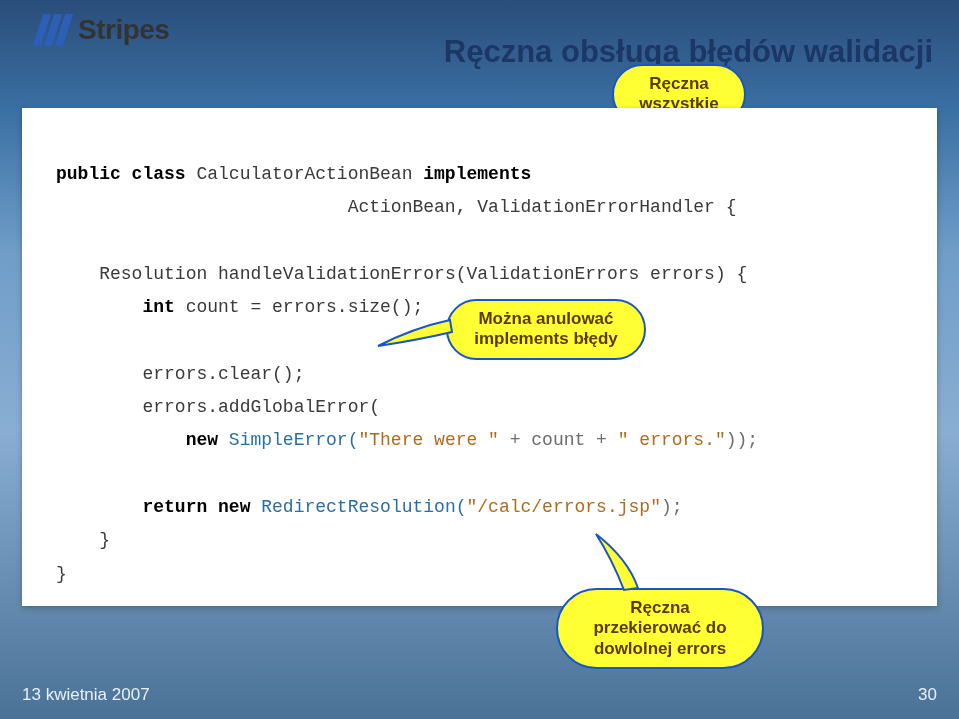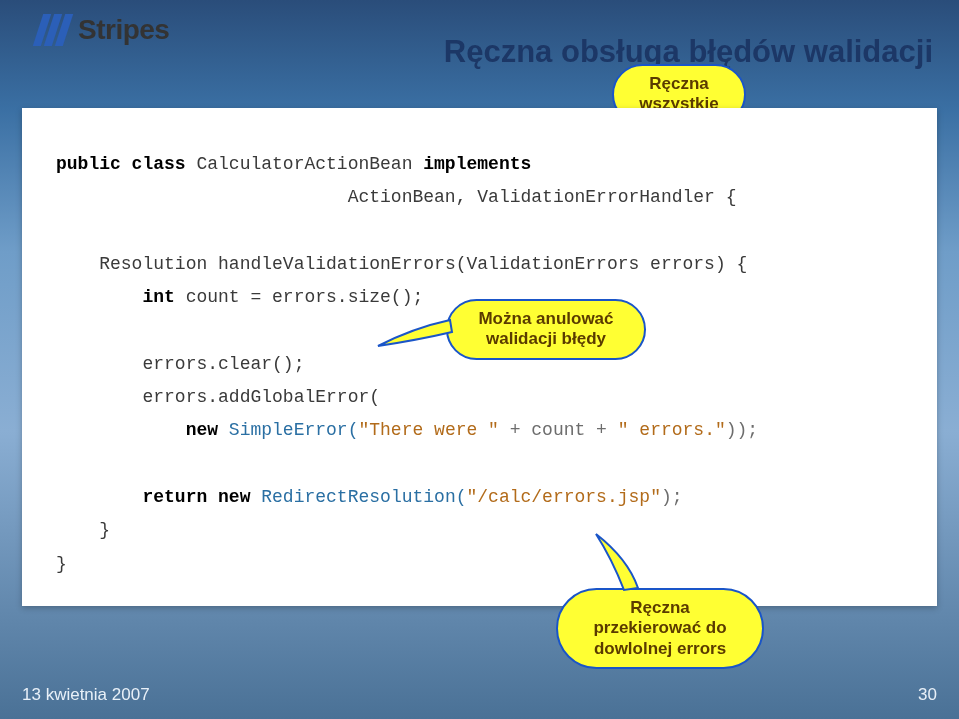--- a/index.html
+++ b/index.html
@@ -4,21 +4,21 @@
 <style>
   * { box-sizing: border-box; margin: 0; padding: 0; }
   html, body { width: 959px; height: 719px; overflow: hidden; font-family: Arial, Helvetica, sans-serif; }
   body { background: linear-gradient(180deg, #2a4d7a 0%, #3a6fa3 15%, #6f9dc8 35%, #8aaed3 60%, #4a7196 100%); position: relative; }
   .header { position: absolute; top: 0; left: 16px; right: 0; height: 60px; }
   .logo { position: absolute; left: 22px; top: 14px; display: flex; align-items: center; gap: 4px; }
   .logo-bars { display: flex; gap: 3px; transform: skewX(-18deg); }
   .logo-bars span { display: inline-block; width: 8px; height: 32px; background: #2b5fb8; }
   .logo-text { font-size: 28px; font-weight: 600; color: #333; margin-left: 6px; letter-spacing: -0.5px; }
   .title { position: absolute; top: 18px; right: 26px; font-size: 31px; font-weight: 700; color: #1c3766; margin-top: 16px; }
-  .card { position: absolute; left: 22px; right: 22px; top: 108px; height: 498px; background: #fff; box-shadow: 0 2px 6px rgba(0,0,0,0.25); padding: 40px 34px; }
+  .card { position: absolute; left: 22px; right: 22px; top: 108px; height: 498px; background: #fff; box-shadow: 0 2px 6px rgba(0,0,0,0.25); padding: 50px 34px; }
   .code { font-family: "Courier New", Courier, monospace; font-size: 18px; line-height: 1.85; white-space: pre; color: #000; }
   .kw { font-weight: 700; }
   .c1 { color: #000; }
   .c2 { color: #3a3a3a; }
   .c3 { color: #2a6fa3; }
   .c4 { color: #b26b1a; }
   .c5 { color: #6d6d6d; }
   .callout { position: absolute; background: #ffff33; border: 2px solid #1a55c8; border-radius: 999px; padding: 8px 20px; font-size: 17px; font-weight: 600; color: #5a3b00; text-align: center; line-height: 1.2; }
   .footer { position: absolute; left: 22px; right: 22px; bottom: 14px; display: flex; justify-content: space-between; color: #e8f0f8; font-size: 17px; }
 </style>
@@ -56,21 +56,21 @@
         <span class="c2">errors.addGlobalError(</span>
             <span class="kw c1">new</span><span class="c3"> SimpleError(</span><span class="c4">"There were "</span><span class="c5"> + count + </span><span class="c4">" errors."</span><span class="c5">));</span>
 
         <span class="kw c1">return new</span><span class="c3"> RedirectResolution(</span><span class="c4">"/calc/errors.jsp"</span><span class="c5">);</span>
     <span class="c2">}</span>
 <span class="c2">}</span></div>
 </div>
 
 <div class="callout" style="top:285px; left:446px; width:200px;margin-top:14px;">
   <span>Można anulować</span><br>
-  <span>walidacji błędy</span>
+  <span>implements błędy</span>
 </div>
 <svg style="position:absolute; top:320px; left:378px; overflow:visible;" width="80" height="40">
   <path d="M 72 0 Q 35 8 0 26 Q 40 20 74 12 Z" fill="#ffff33" stroke="#1a55c8" stroke-width="2"></path>
 </svg>
 
 <div class="callout" style="top:588px; left:556px; width:208px;">
   <span>Ręczna</span><br>
   <span>przekierować do</span><br>
   <span>dowlolnej errors</span>
 </div>

